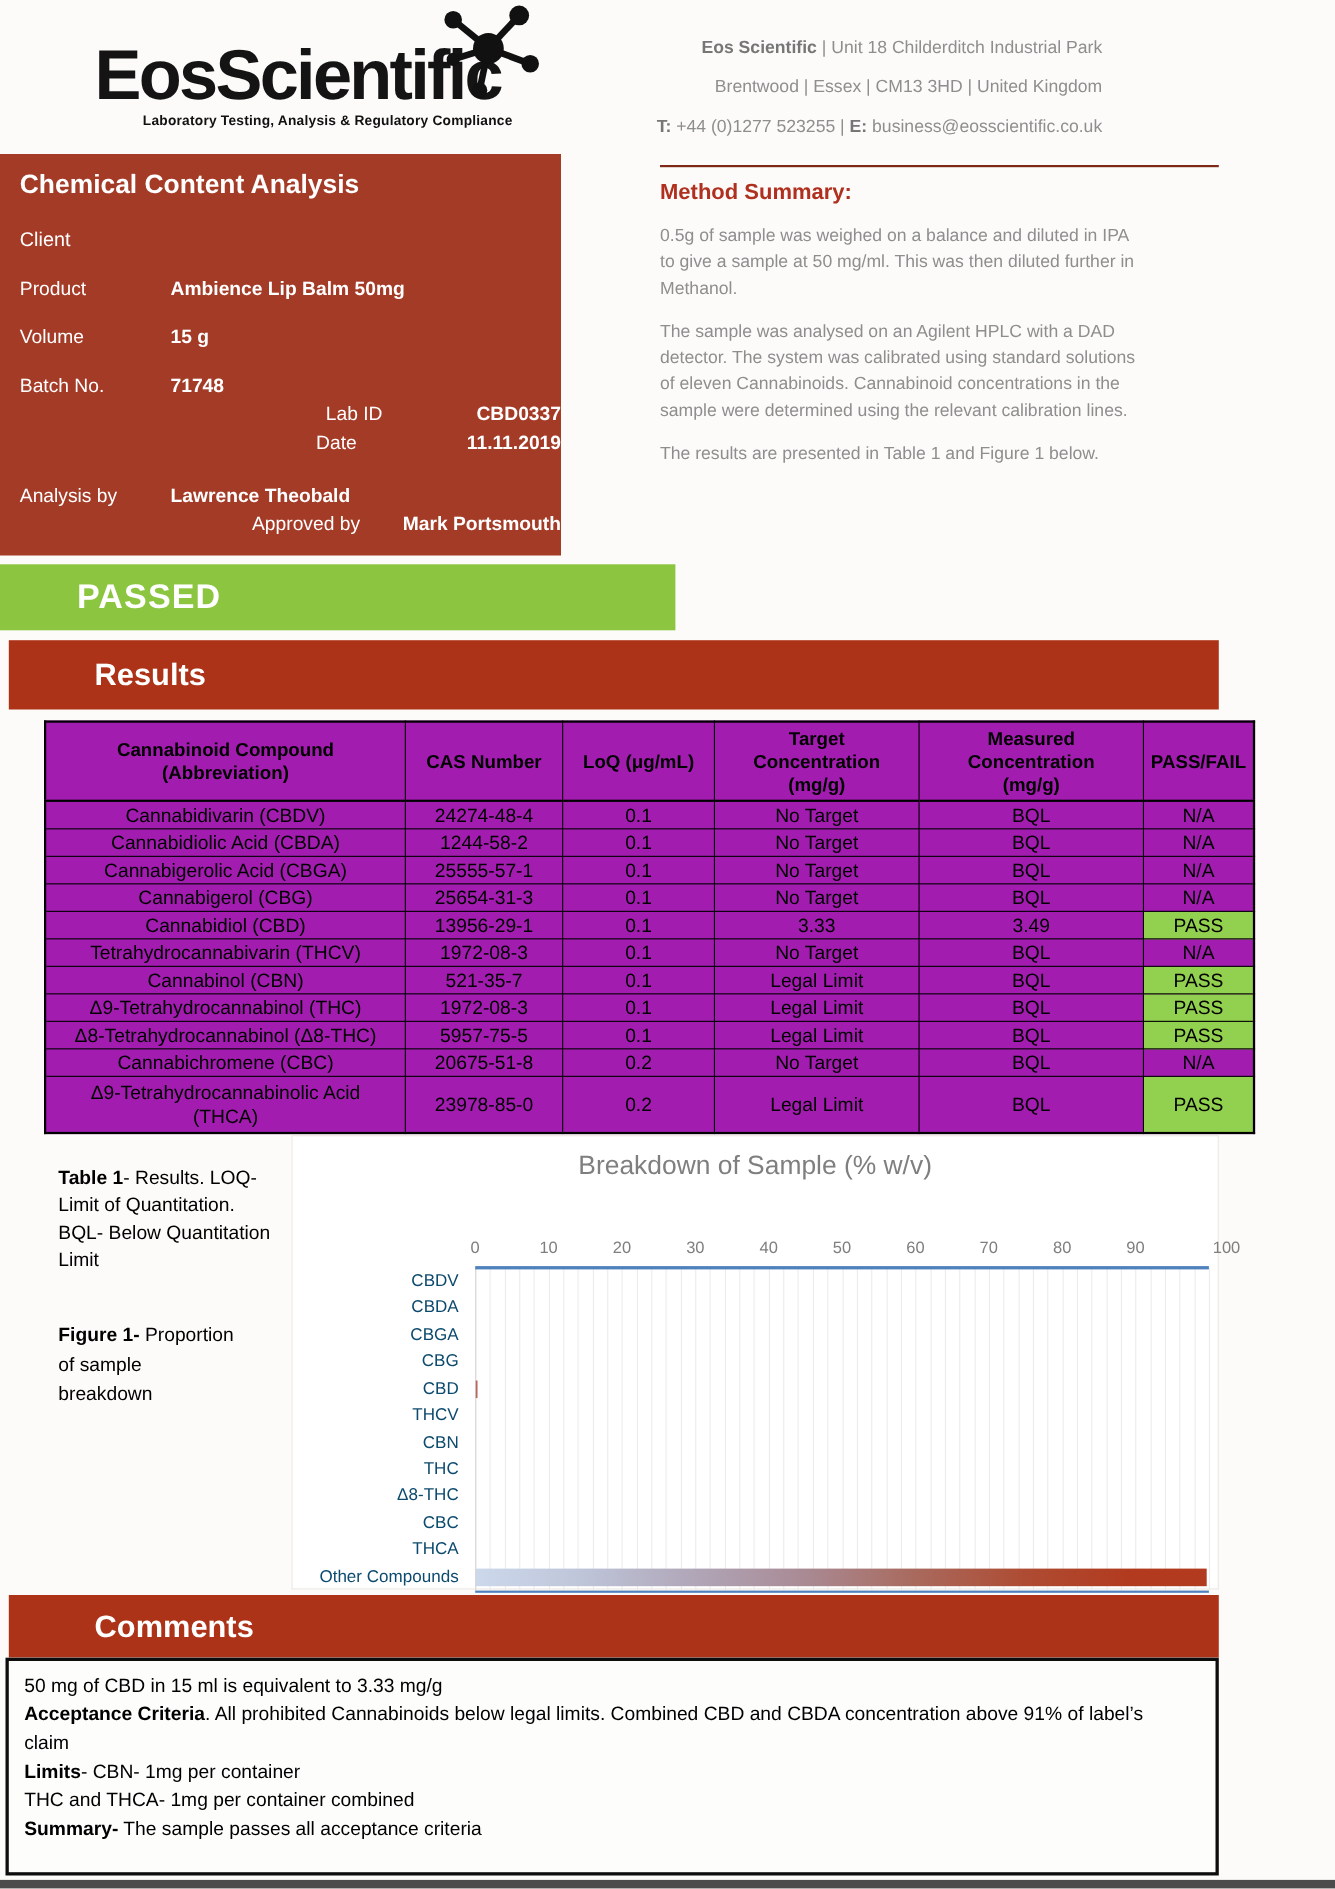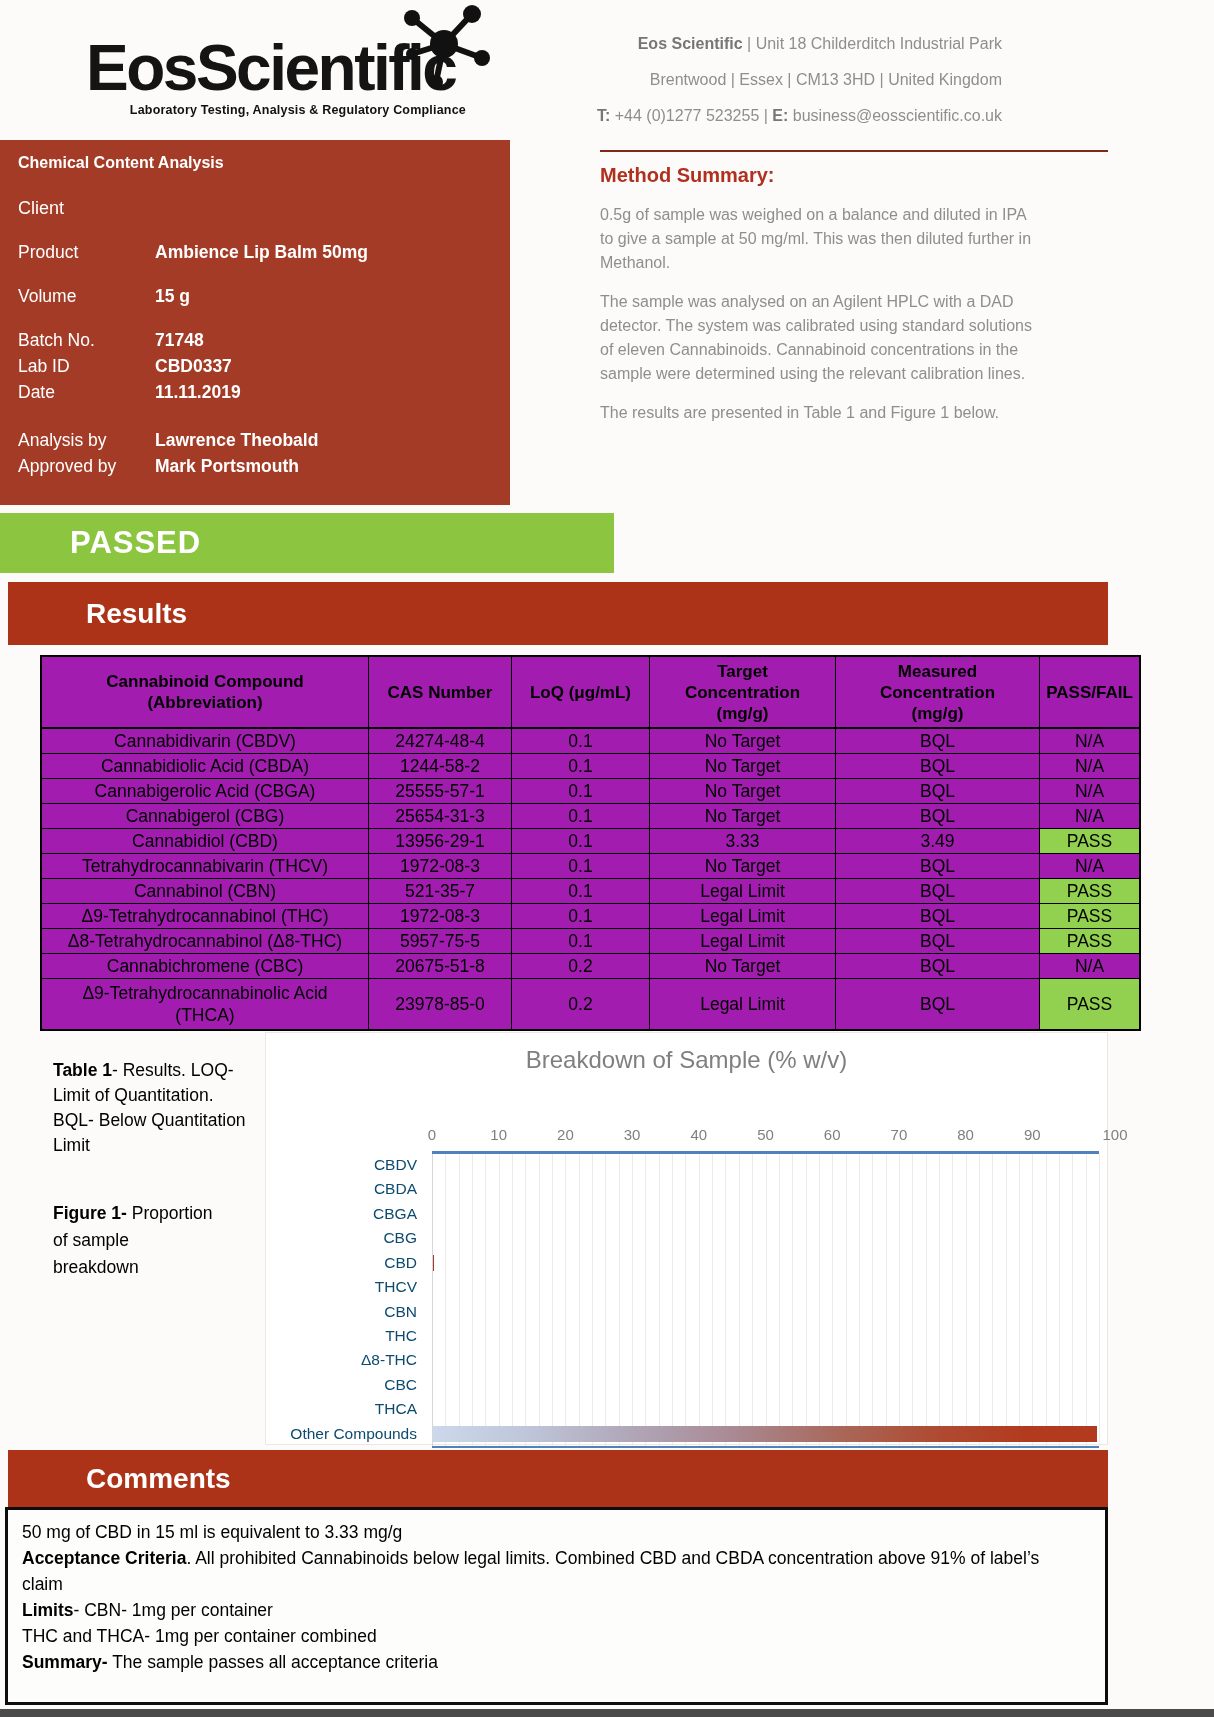--- a/index.html
+++ b/index.html
@@ -11,24 +11,24 @@
   .brand{font-size:64px;line-height:0.95;font-weight:bold;color:#141414;letter-spacing:-2.5px;white-space:nowrap;}
   .tagline{font-size:12.5px;font-weight:bold;color:#111;text-align:right;margin-top:4px;letter-spacing:0.2px;white-space:nowrap;}
   .molecule{position:absolute;top:-36px;right:-26px;width:100px;height:92px;}
   .contact{position:absolute;top:26px;left:520px;width:482px;text-align:right;
            font-size:16px;color:#8e8e8e;line-height:36px;}
   .contact b{color:#767676;}
 
   
   .info-box{position:absolute;left:0;top:140px;width:510px;height:365px;background:#a43b27;
             color:#fff;box-sizing:border-box;padding:14px 0 0 18px;}
-  .ib-title{font-size:16px;font-weight:bold;}
+  .ib-title{font-size:24px;font-weight:bold;}
   .ib-client{font-size:18px;margin-top:26px;}
   .ib-row{display:flex;font-size:17.5px;line-height:21px;}
-  .gap-lg{margin-top:23px;} .gap-sm{margin-top:5px;} .gap-xl{margin-top:27px;}
+  .gap-lg{margin-top:23px;} .gap-sm{margin-top:5px;justify-content:flex-end;} .gap-xl{margin-top:27px;}
   .ib-label{width:137px;flex:none;}
   .ib-value{font-weight:bold;}
 
   
   .method{position:absolute;left:600px;top:150px;width:508px;border-top:2px solid #7e2918;padding-top:12px;}
   .method h2{font-size:20px;font-weight:bold;color:#b0301f;margin:0 0 16px 0;}
   .method p{font-size:16px;color:#8e8e8e;line-height:24px;margin:0 0 15px 0;width:434px;}
 
   
   .passed-banner{position:absolute;left:0;top:513px;width:614px;height:60px;background:#8cc540;

